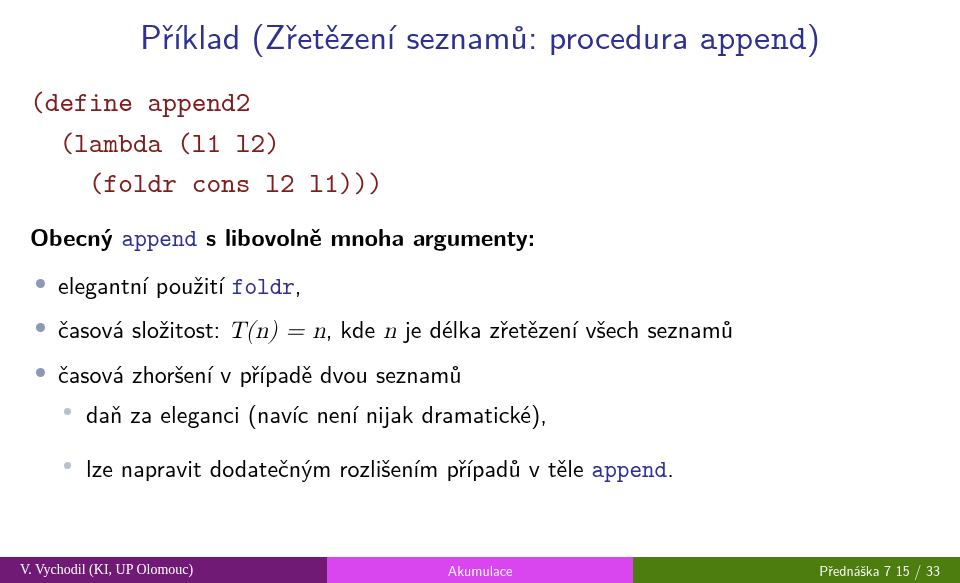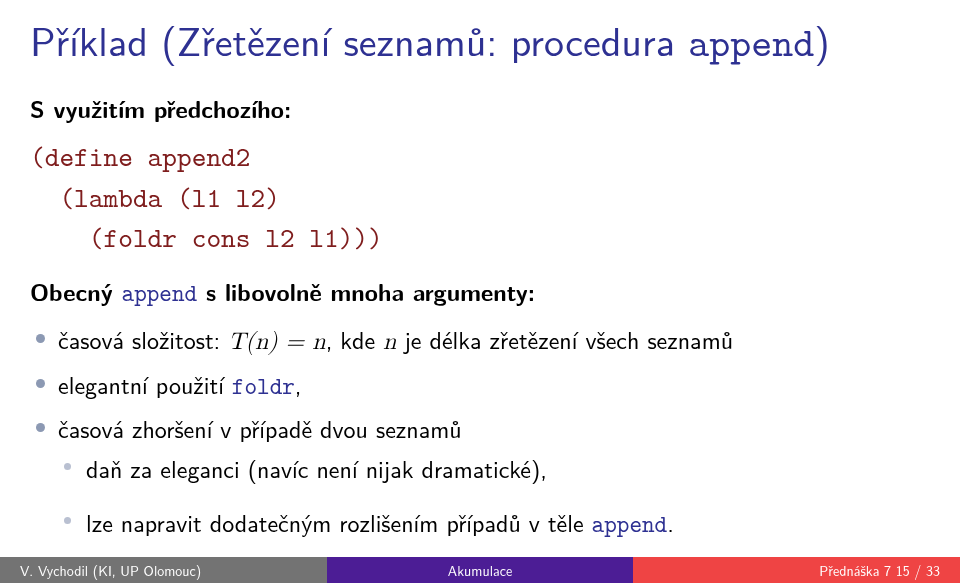--- a/index.html
+++ b/index.html
@@ -9,25 +9,26 @@
     background: #fff;
     font-family: 'Latin Modern Sans', 'Computer Modern Sans', 'DejaVu Sans', sans-serif;
     position: relative;
     overflow: hidden;
     color: #000;
   }
   .slide {
     padding: 10px 30px 0 30px;
   }
   .title {
-    font-size: 40px;
+    font-size: 34px;
     color: #2e3192;
     font-weight: normal;
     margin-bottom: 22px;
     font-family: 'Latin Modern Sans', sans-serif;
+    text-align: center;
   }
   .tt { font-family: 'Latin Modern Mono', 'DejaVu Sans Mono', monospace; color: #2e3192; }
   .subhead {
     font-size: 24px;
     color: #000;
     font-weight: bold;
     margin-bottom: 12px;
     font-family: 'Latin Modern Sans', sans-serif;
   }
   .code {
@@ -89,50 +90,49 @@
     display: flex;
     font-size: 14px;
   }
   .footer > div {
     flex: 1;
     display: flex;
     align-items: center;
     justify-content: center;
     color: #fff;
   }
-  .footer .left { background: #737373; justify-content: flex-start; padding-left: 20px; }
-  .footer .mid { background: #4c1d95; }
-  .footer .right { background: #ef4444; justify-content: flex-end; padding-right: 20px; }
+  .footer .left { background: #701a75; justify-content: flex-start; padding-left: 20px; font-family: Liberation Serif, serif; }
+  .footer .mid { background: #d946ef; }
+  .footer .right { background: #4d7c0f; justify-content: flex-end; padding-right: 20px; }
 </style>
 </head>
 <body>
 
 <div class="slide">
 
   <h1 class="title">
     <span>Příklad (Zřetězení seznamů: procedura </span><span class="tt">append</span><span>)</span>
   </h1>
 
-  <div class="subhead">S využitím předchozího:</div>
 
   <div class="code"><span>(define append2</span>
 <span>  (lambda (l1 l2)</span>
 <span>    (foldr cons l2 l1)))</span></div>
 
   <div class="subhead" style="font-weight:normal">
     <span style="font-weight:bold">Obecný </span><span class="tt" style="font-weight:normal">append</span><span style="font-weight:bold"> s libovolně mnoha argumenty:</span>
   </div>
 
 
   <ul class="bullets">
     <li>
-      <span>časová složitost: </span><span class="math-it"><span style="font-style:italic">T</span>(<span style="font-style:italic">n</span>) = <span style="font-style:italic">n</span></span><span>, kde </span><span class="math-it">n</span><span> je délka zřetězení všech seznamů</span>
+      <span>elegantní použití </span><span class="tt">foldr</span><span>,</span>
     </li>
     <li>
-      <span>elegantní použití </span><span class="tt">foldr</span><span>,</span>
+      <span>časová složitost: </span><span class="math-it"><span style="font-style:italic">T</span>(<span style="font-style:italic">n</span>) = <span style="font-style:italic">n</span></span><span>, kde </span><span class="math-it">n</span><span> je délka zřetězení všech seznamů</span>
     </li>
     <li>
       <span>časová zhoršení v případě dvou seznamů</span>
       <ul class="sub-bullets">
         <li><span>daň za eleganci (navíc není nijak dramatické),</span></li>
         <li>
           <span>lze napravit dodatečným rozlišením případů v těle </span><span class="tt">append</span><span>.</span>
         </li>
       </ul>
     </li>

